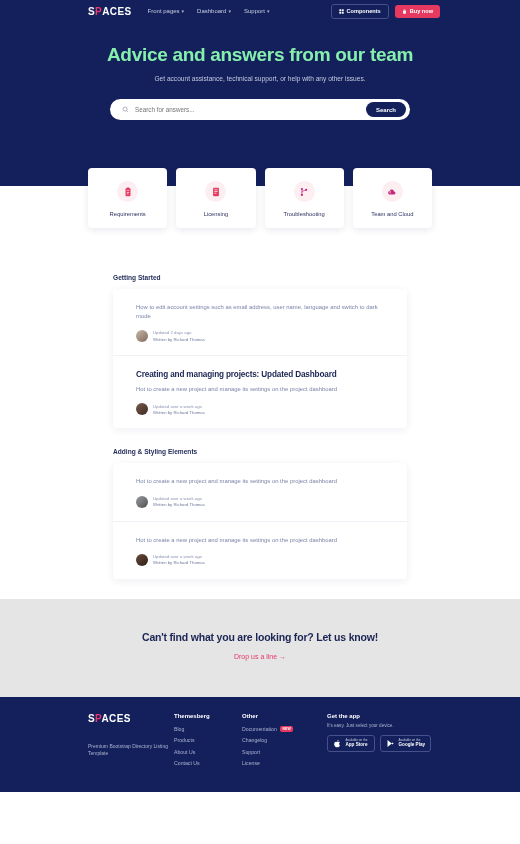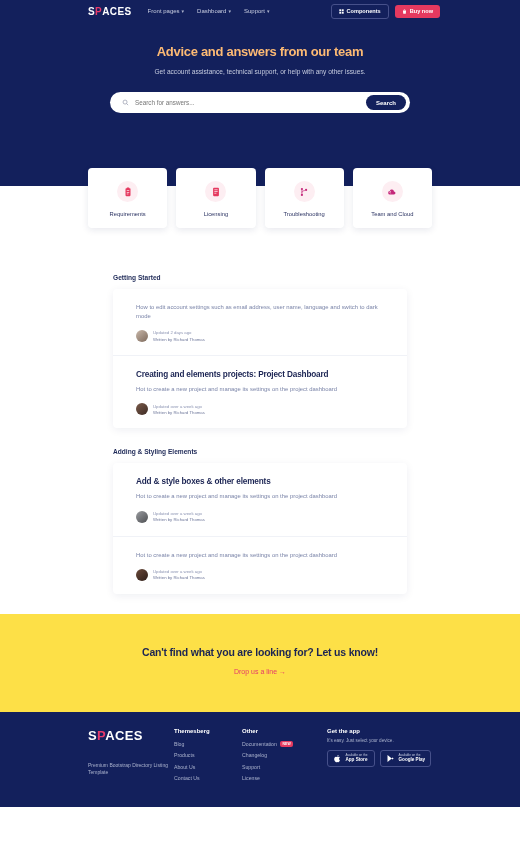--- a/index.html
+++ b/index.html
@@ -76,22 +76,22 @@
 
   
   .hero {
     background: #13205c;
     padding: 22px 0 0 0;
     text-align: center;
     position: relative;
     height: 164px;
   }
   .hero h1 {
-    color: #fdba74;
-    font-size: 13px;
+    color: #86efac;
+    font-size: 19px;
     font-weight: 700;
     letter-spacing: -0.3px;
   }
   .hero p {
     color: #c4cade;
     font-size: 6.6px;
     margin-top: 9px;
     font-weight: 400;
   }
   .search-wrap {
@@ -196,21 +196,21 @@
     flex: none; overflow: hidden;
     background: #b9a69a;
     display: block;
   }
   .meta-lines { display: flex; flex-direction: column; gap: 1.5px; }
   .meta-line { font-size: 4.3px; color: #8b93b2; line-height: 1.2; }
   .meta-line.author { color: #6f789b; }
 
   
   .cta {
-    background: #fde047;
+    background: #e5e5e5;
     text-align: center;
     padding: 32px 0 34px;
   }
   .cta h3 {
     font-size: 10.5px;
     font-weight: 700;
     color: #1b2453;
     letter-spacing: -0.2px;
   }
   .cta a {
@@ -224,21 +224,21 @@
   
   .footer {
     background: #13205c;
     padding: 16px 88px 20px;
     display: flex;
     gap: 0;
     height: 95px;
   }
   .f-brand { width: 86px; }
   .f-logo {
-    font-size: 13px;
+    font-size: 10px;
     font-weight: 700;
     color: #ffffff;
     letter-spacing: 0.4px;
     margin-bottom: 19px;
   }
   .f-logo .pin { color: #e5396b; }
   .f-tag { font-size: 5px; color: #aab2cd; line-height: 1.55; }
   .f-col { width: 68px; }
   .f-head {
     font-size: 6px;
@@ -394,36 +394,35 @@
         <div class="art-desc">How to edit account settings such as email address, user name, language and switch to dark mode</div>
         <div class="art-meta">
           <span class="avatar" style="background:linear-gradient(140deg,#c9b8aa,#7d6a5c)"></span>
           <span class="meta-lines">
             <span class="meta-line">Updated 2 days ago</span>
             <span class="meta-line author">Written by Richard Thomas</span>
           </span>
         </div>
       </div>
       <div class="art-item">
-        <div class="art-title">Creating and elements projects: Project Dashboard</div>
+        <div class="art-title">Creating and managing projects: Updated Dashboard</div>
         <div class="art-desc">Hot to create a new project and manage its settings on the project dashboard</div>
         <div class="art-meta">
           <span class="avatar" style="background:linear-gradient(140deg,#7a5a4a,#3d2b24)"></span>
           <span class="meta-lines">
             <span class="meta-line">Updated over a week ago</span>
             <span class="meta-line author">Written by Richard Thomas</span>
           </span>
         </div>
       </div>
     </div>
 
     <div class="section-title">Adding &amp; Styling Elements</div>
     <div class="art-group">
       <div class="art-item">
-        <div class="art-title">Add &amp; style boxes &amp; other elements</div>
         <div class="art-desc">Hot to create a new project and manage its settings on the project dashboard</div>
         <div class="art-meta">
           <span class="avatar" style="background:linear-gradient(140deg,#9a9ca0,#4d4f52)"></span>
           <span class="meta-lines">
             <span class="meta-line">Updated over a week ago</span>
             <span class="meta-line author">Written by Richard Thomas</span>
           </span>
         </div>
       </div>
       <div class="art-item">

